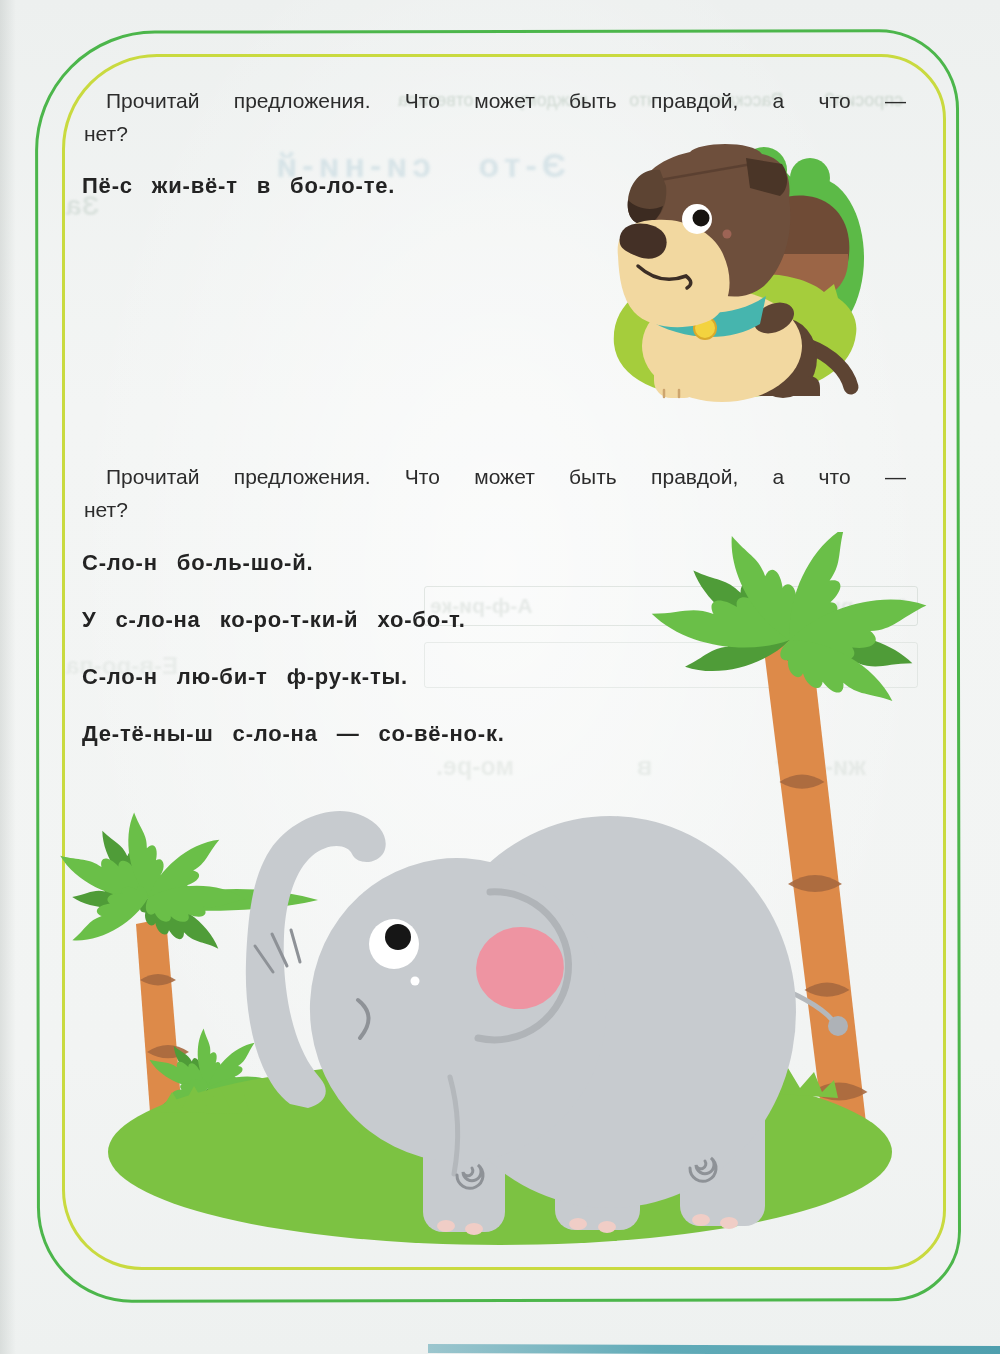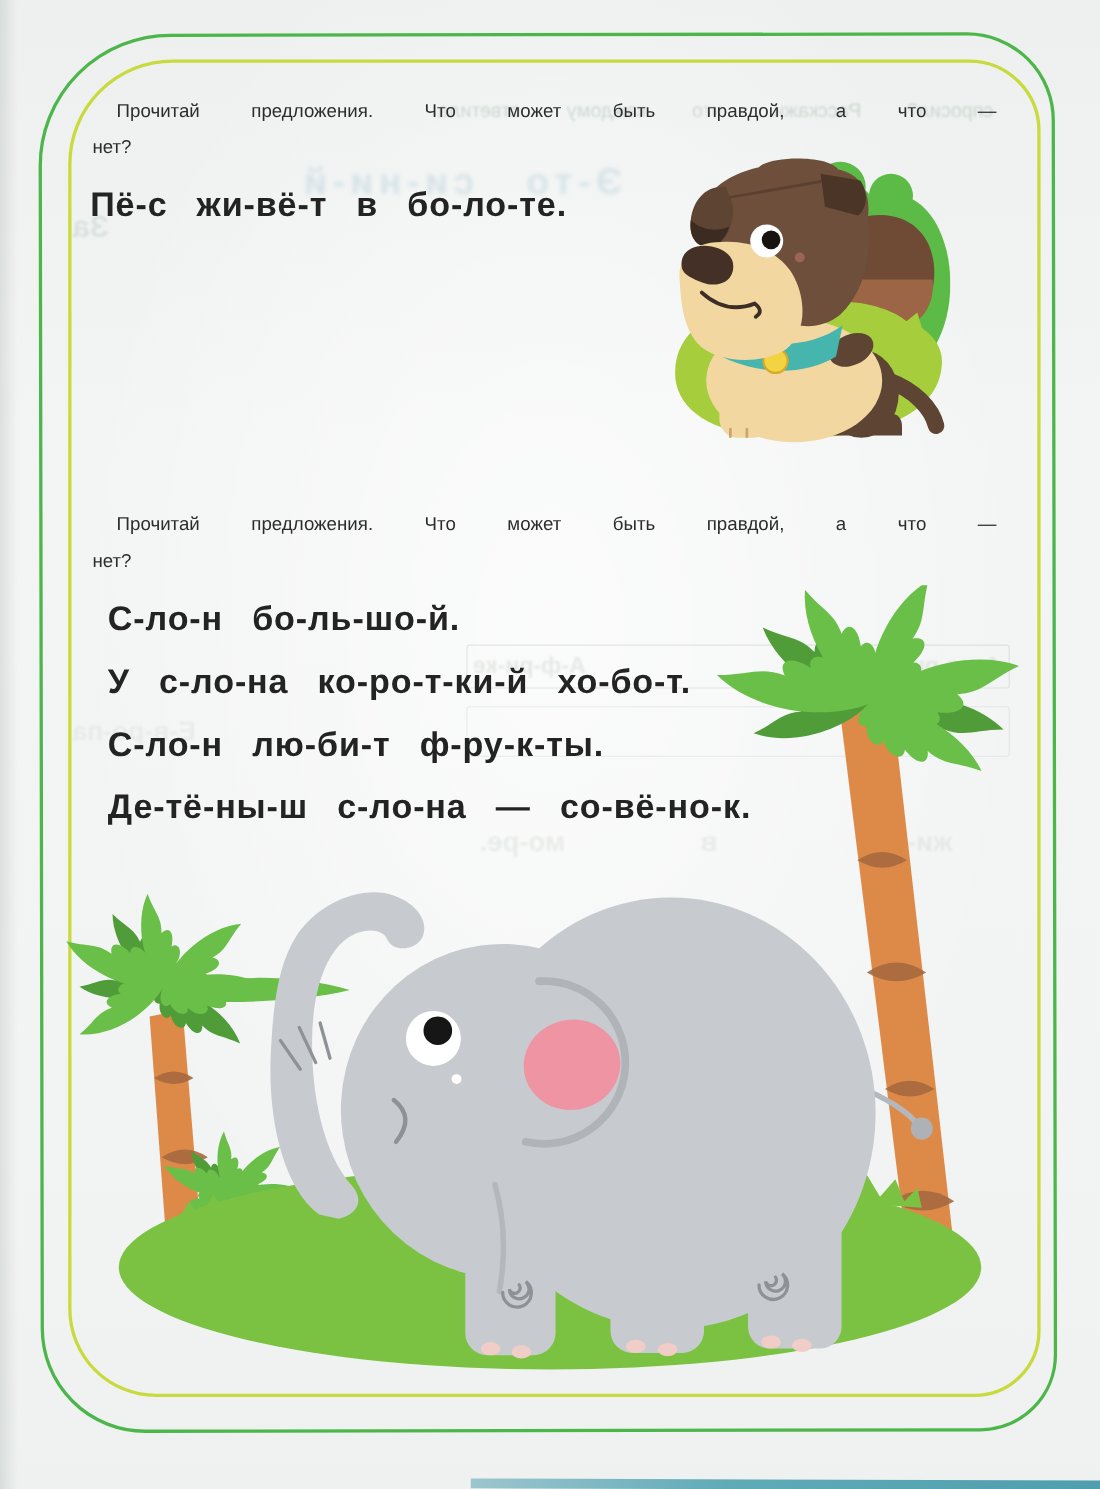--- a/index.html
+++ b/index.html
@@ -12,28 +12,28 @@
   }
   .edge-shadow{position:absolute;left:0;top:0;bottom:0;width:16px;
     background:linear-gradient(90deg,rgba(120,130,125,.18),rgba(120,130,125,0));}
   .bottom-teal{position:absolute;left:428px;top:1345px;width:572px;height:9px;
     background:linear-gradient(90deg,#9cc6ce,#61abb8 40%,#4f9fae);transform:rotate(.2deg);}
   .border-outer{position:absolute;left:36px;top:30px;width:918px;height:1266px;
     border:3.5px solid #4cb64b;border-radius:120px 80px 70px 95px;transform:rotate(-.1deg);}
   .border-inner{position:absolute;left:62px;top:54px;width:878px;height:1210px;
     border:3px solid #c9da3f;border-radius:95px 65px 60px 80px;}
 
-  .instr{position:absolute;left:84px;width:822px;font-size:17px;line-height:33px;color:#2c2c2c;}
+  .instr{position:absolute;left:84px;width:822px;font-size:21px;line-height:33px;color:#2c2c2c;}
   .instr .l1{display:flex;justify-content:space-between;padding-left:22px;}
   .instr1{top:84px;} .instr2{top:460px;}
 
   .sgroup{position:absolute;left:82px;font-weight:700;color:#232323;
-    font-size:31px;letter-spacing:.8px;word-spacing:.55em;}
+    font-size:22px;letter-spacing:.8px;word-spacing:.55em;}
   .sgroup1{top:158px;} .sgroup1 .sline{height:55px;line-height:55px;}
-  .sgroup2{top:534px;margin-left:16px;} .sgroup2 .sline{height:57px;line-height:57px;}
+  .sgroup2{top:534px;} .sgroup2 .sline{height:57px;line-height:57px;}
 
   svg{position:absolute;display:block;}
   .dog-art{left:602px;top:134px;}
   .scene-art{left:58px;top:532px;}
 
   
   .ghost{position:absolute;transform:scaleX(-1);filter:blur(1.2px);font-weight:400;white-space:nowrap;}
   .g1{left:398px;top:90px;width:505px;font-size:18px;color:#7f9a84;opacity:.30;display:flex;justify-content:space-between;}
   .g2{left:66px;top:146px;width:500px;font-size:34px;font-weight:700;color:#b4ced8;opacity:.45;filter:blur(1.8px);letter-spacing:5px;word-spacing:28px;}
   .g3{left:66px;top:190px;font-size:28px;font-weight:700;color:#9db3a6;opacity:.25;}

